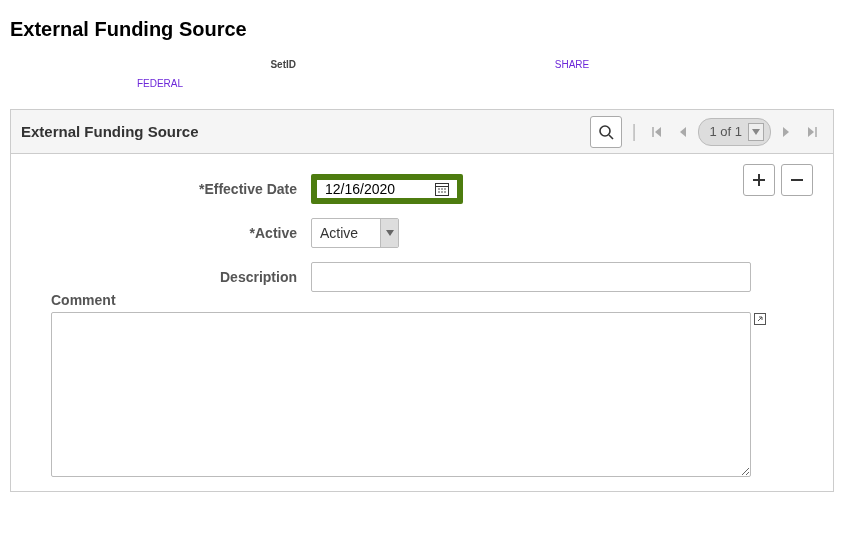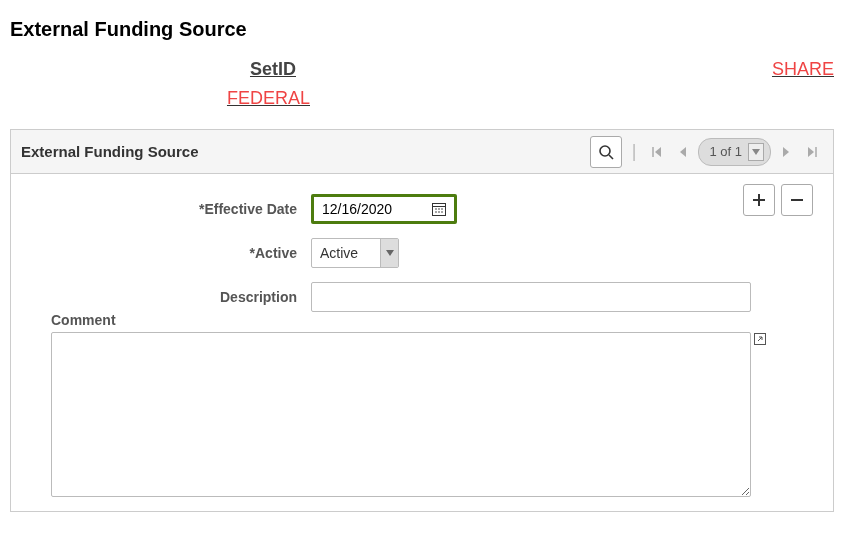--- a/index.html
+++ b/index.html
@@ -18,32 +18,31 @@
     font-size: 20px;
     font-weight: bold;
     color: #000;
     margin: 8px 0 18px 0;
   }
   .header-grid {
     display: grid;
     grid-template-columns: 300px 1fr;
     row-gap: 8px;
     margin-bottom: 20px;
-    font-size: 18px;
-    text-decoration: underline;
+    font-size: 10px;
   }
   .header-grid .lbl {
     text-align: right;
     padding-right: 14px;
     font-weight: bold;
     color: #444;
   }
   .header-grid .val {
-    text-align: right;
-    color: #ef4444;
+    text-align: center;
+    color: #6d28d9;
   }
   .panel {
     border: 1px solid #ccc;
     background: #fff;
   }
   .panel-header {
     display: flex;
     align-items: center;
     justify-content: space-between;
     background: #f5f5f5;
@@ -121,21 +120,21 @@
   }
   .form-grid .flbl {
     text-align: right;
     padding-right: 14px;
     font-weight: bold;
     color: #555;
     font-size: 14px;
   }
   .date-wrap {
     display: inline-flex;
-    border: 3px solid #4d7c0f;
+    border: 6px solid #4d7c0f;
     border-radius: 2px;
     height: 30px;
     align-items: stretch;
   }
   .date-wrap input {
     border: none;
     padding: 0 8px;
     width: 110px;
     font-size: 14px;
     outline: none;

